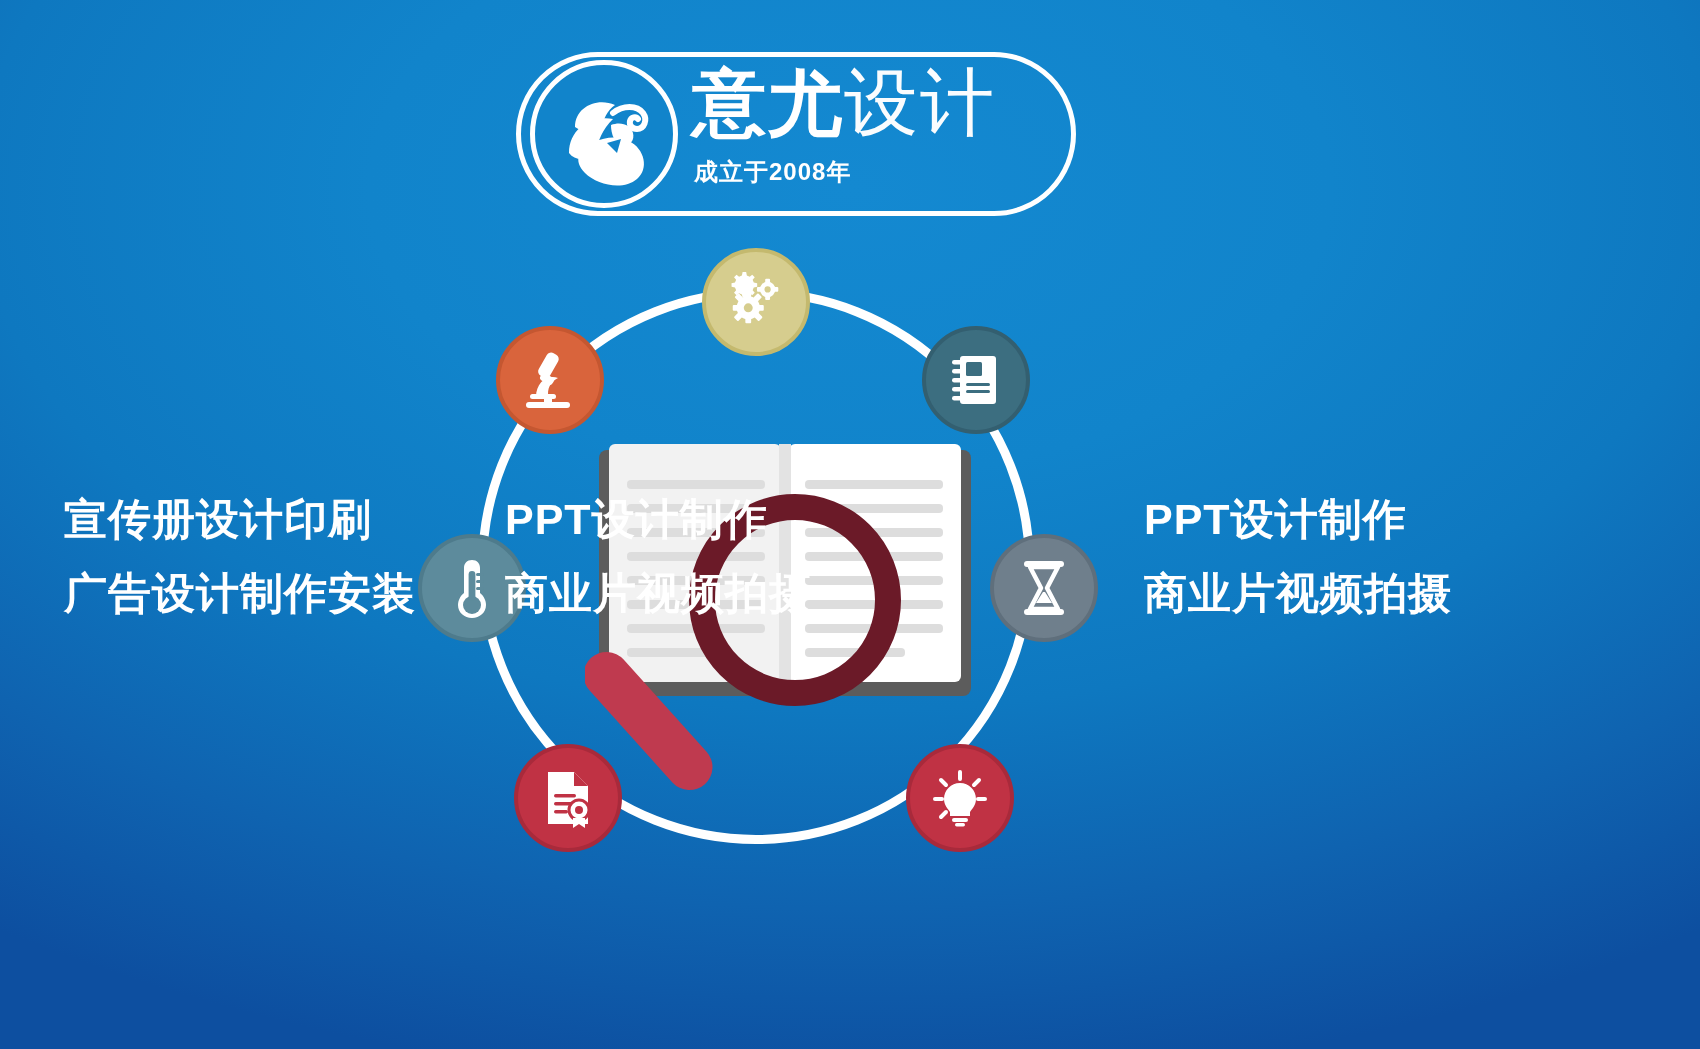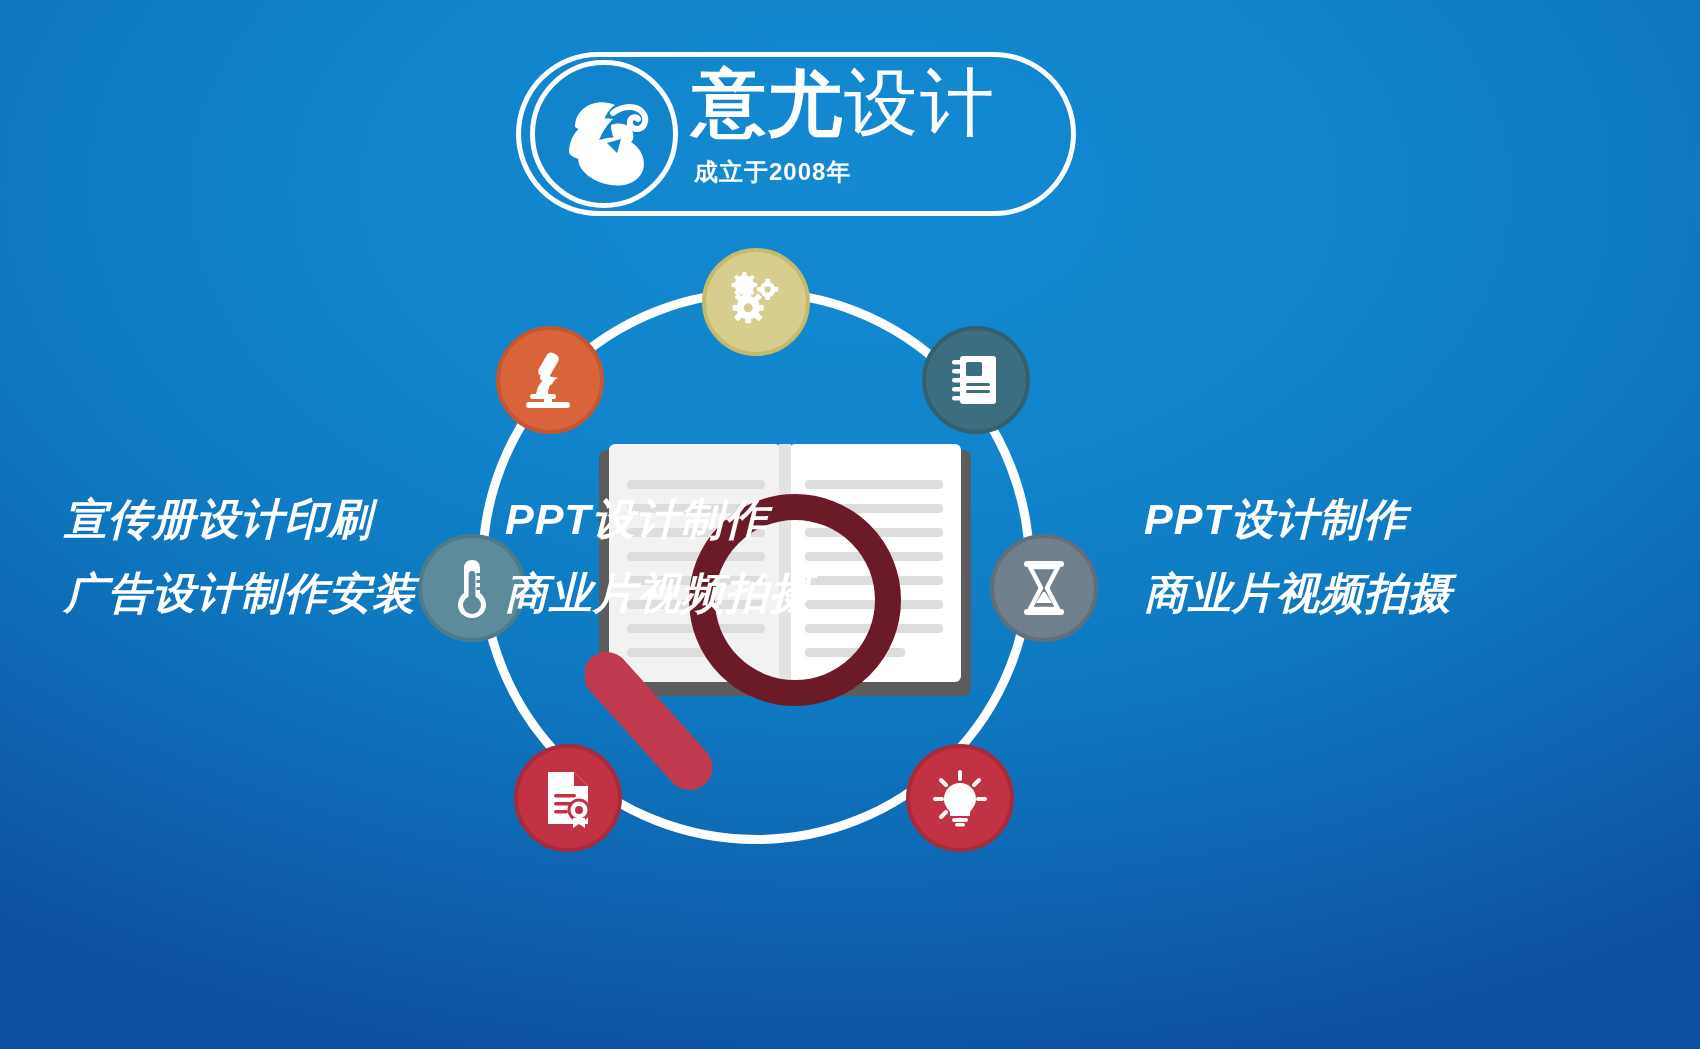--- a/index.html
+++ b/index.html
@@ -58,21 +58,21 @@
     display:flex;align-items:center;justify-content:center;
   }
   .node svg{display:block;}
 
   
   #center-art{
     position:absolute;left:585px;top:440px;width:400px;height:360px;
   }
 
   
-  .text-block{position:absolute;font-style:italic;}
+  .text-block{position:absolute;}
   .text-line{
     font-size:43px;line-height:74px;font-weight:700;color:#ffffff;
     letter-spacing:1px;white-space:nowrap;
   }
   #text-left{left:64px;top:482px;}
   #text-mid{left:505px;top:482px;}
   #text-right{left:1144px;top:482px;}
 </style>
 </head>
 <body>

